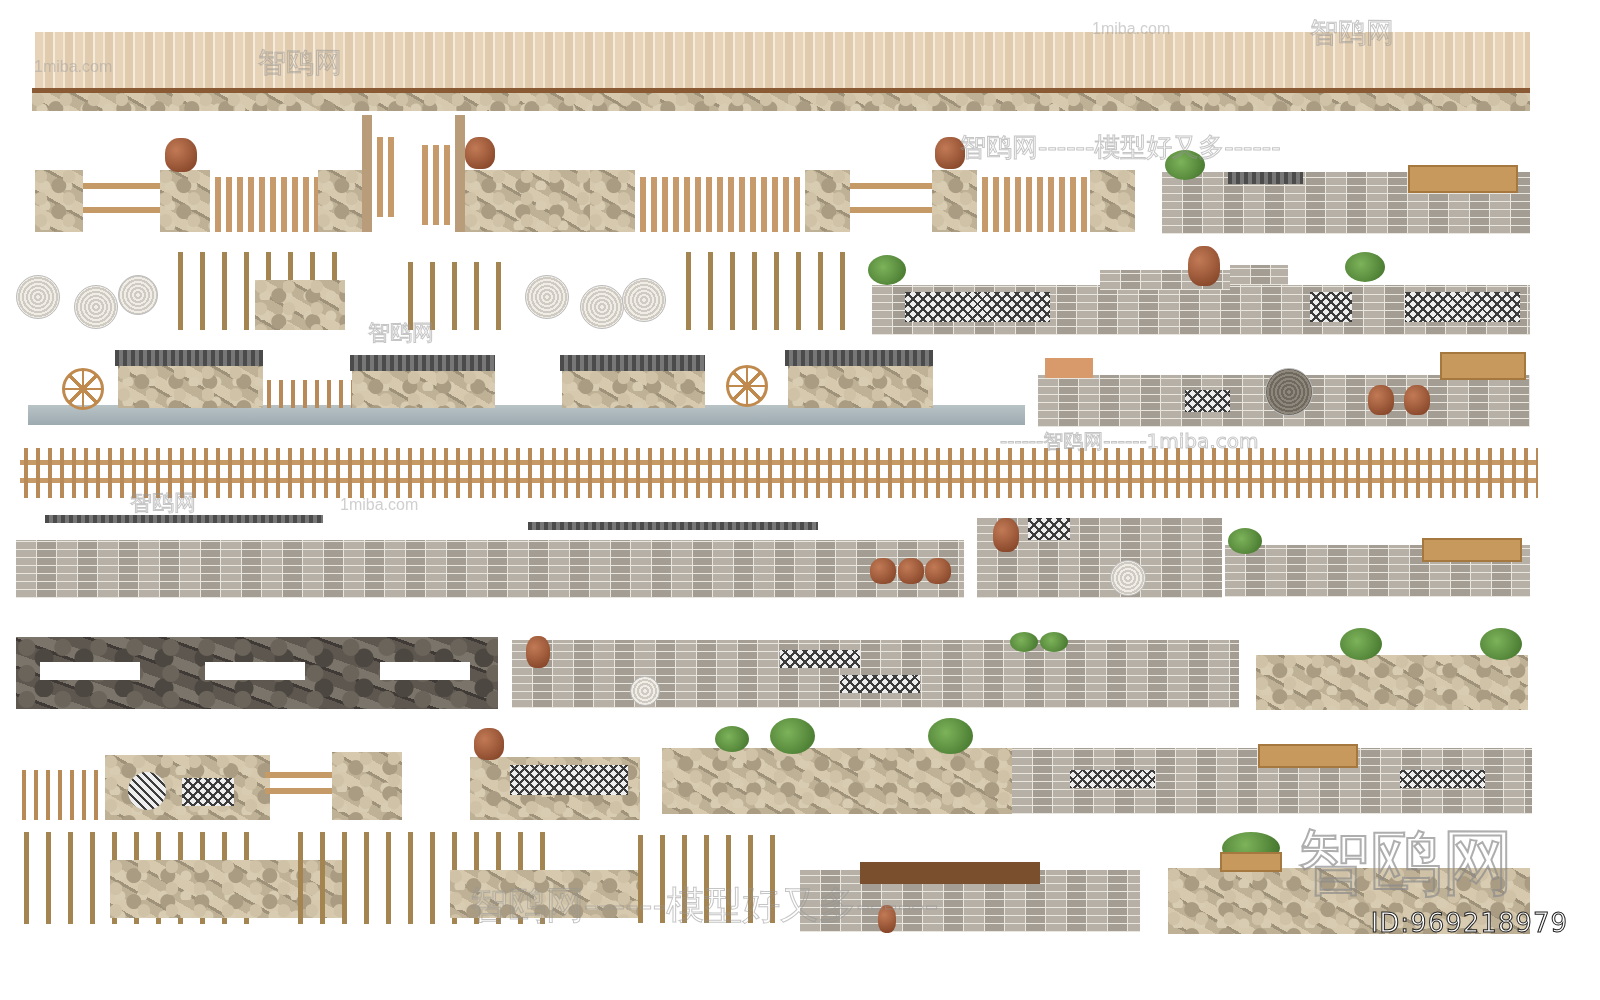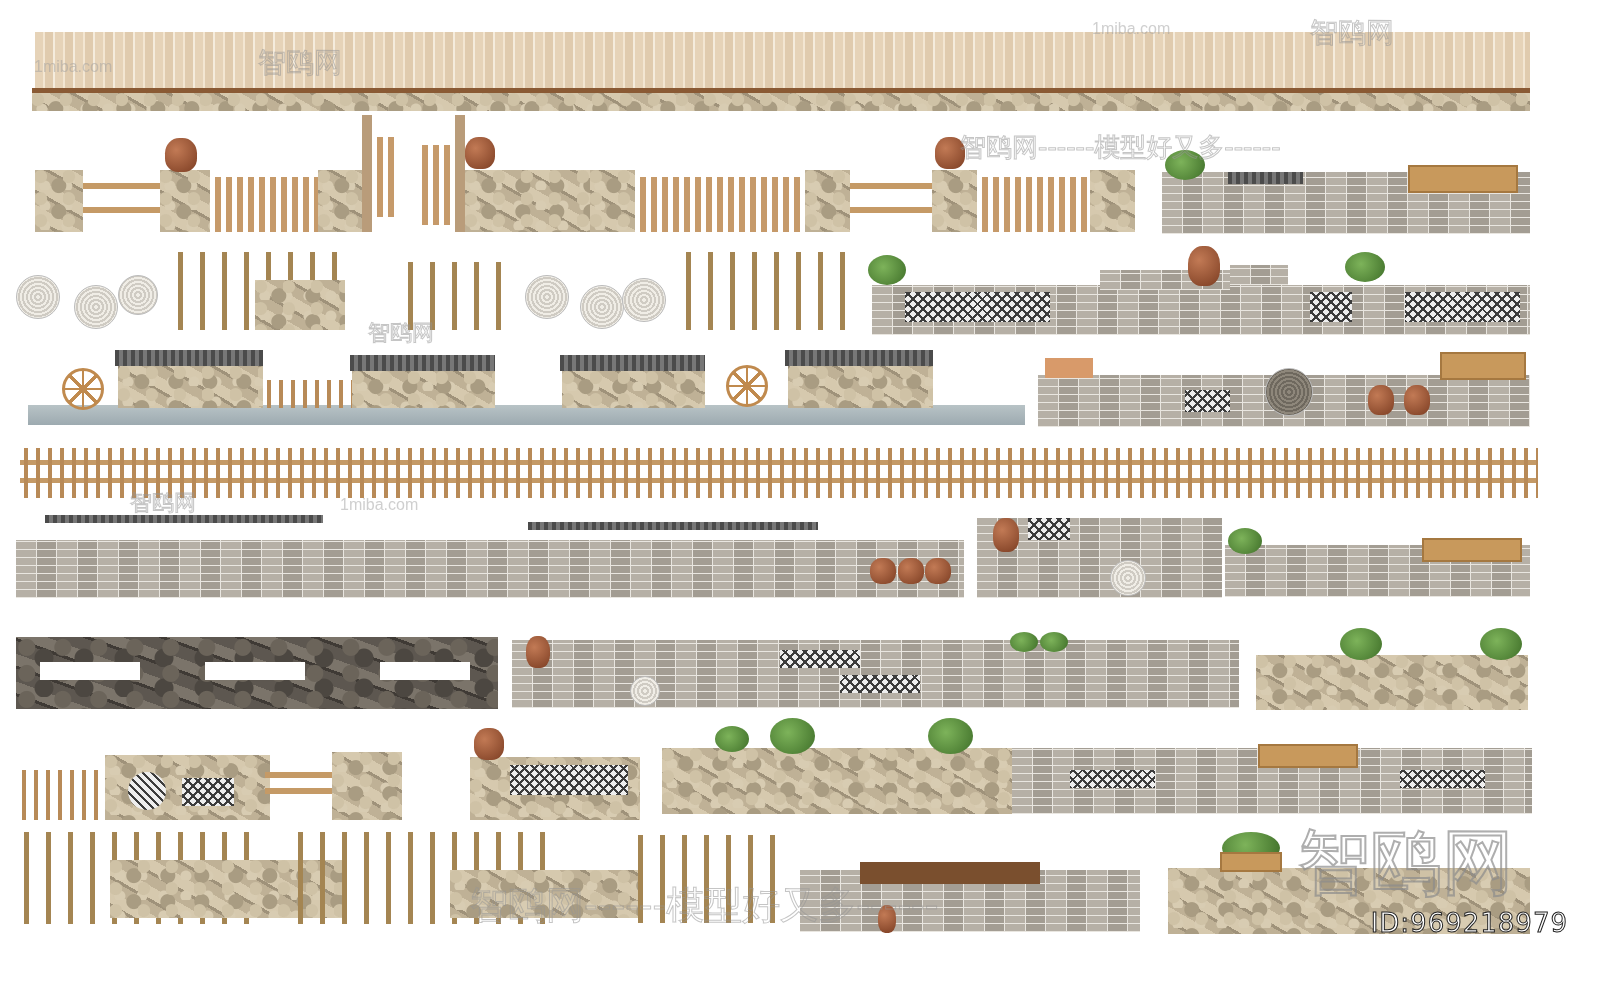--- a/index.html
+++ b/index.html
@@ -194,20 +194,21 @@
 
   <div class="item stone" style="left:1168px;top:868px;width:362px;height:66px;"></div>
   <div class="item plant" style="left:1222px;top:832px;width:58px;height:32px;"></div>
   <div class="item" style="left:1220px;top:852px;width:62px;height:20px;background:#c8995c;border:2px solid #a57840;"></div>
 
   <div class="wm-small" style="left:34px;top:58px;">1miba.com</div>
   <div class="wm" style="left:258px;top:44px;font-size:28px;">智鸥网</div>
   <div class="wm" style="left:1310px;top:14px;font-size:28px;">智鸥网</div>
   <div class="wm-small" style="left:1092px;top:20px;">1miba.com</div>
   <div class="wm" style="left:960px;top:130px;font-size:26px;">智鸥网------模型好又多------</div>
+  <div class="wm" style="left:1000px;top:428px;font-size:20px;">------智鸥网------1miba.com</div>
   <div class="wm-small" style="left:340px;top:496px;">1miba.com</div>
   <div class="wm" style="left:368px;top:318px;font-size:22px;">智鸥网</div>
   <div class="wm" style="left:130px;top:488px;font-size:22px;">智鸥网</div>
 
   <div class="wm" style="left:470px;top:880px;font-size:38px;">智鸥网------模型好又多------</div>
   <div class="wm" style="left:1298px;top:815px;font-size:72px;-webkit-text-stroke:2px rgba(140,140,140,0.7);">智鸥网</div>
 
   <div class="id-text">ID:969218979</div>
 </div>
 

